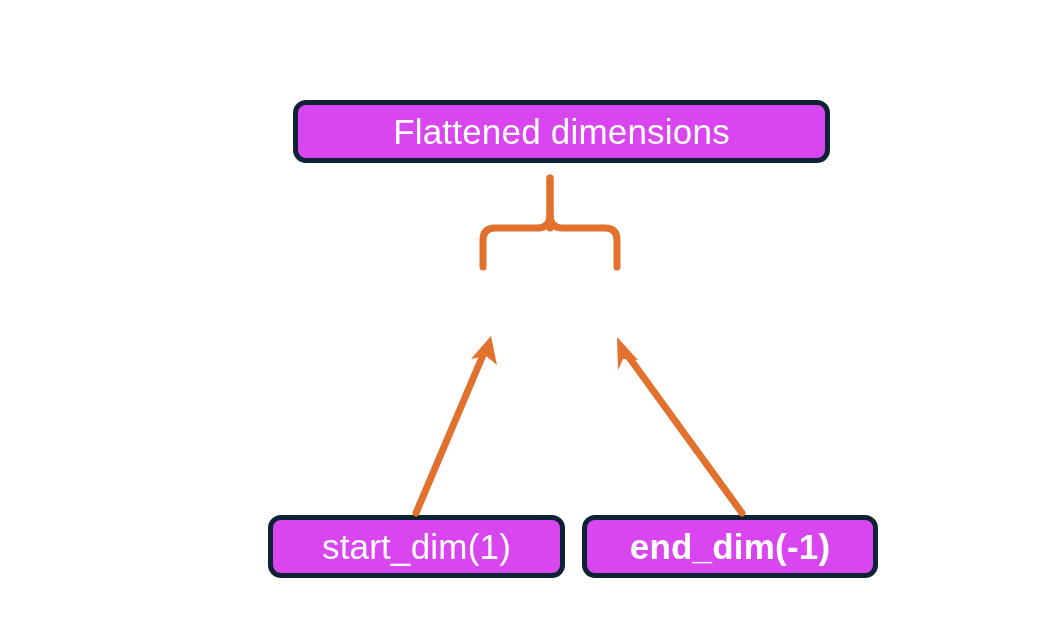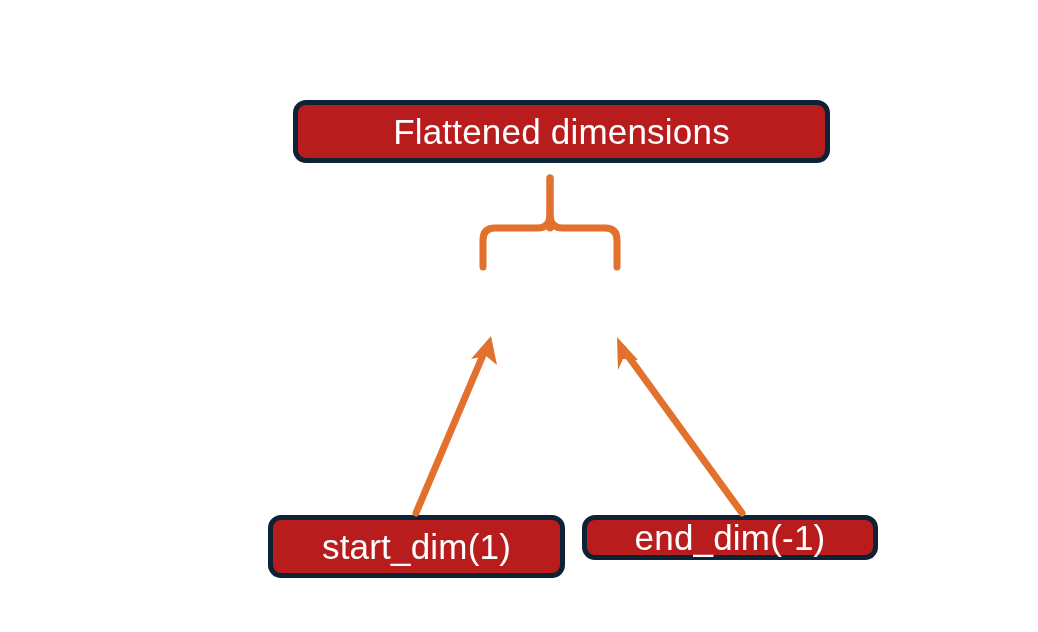--- a/index.html
+++ b/index.html
@@ -14,21 +14,21 @@
   #canvas {
     position: relative;
     width: 1038px;
     height: 632px;
     background: #ffffff;
     overflow: hidden;
   }
   .box {
     position: absolute;
     box-sizing: border-box;
-    background: #b91c1c;
+    background: #d946ef;
     border: 5px solid #0d2234;
     display: flex;
     align-items: center;
     justify-content: center;
     color: #ffffff;
     font-family: "Liberation Sans", sans-serif;
     font-weight: 400;
     letter-spacing: 0.2px;
     white-space: nowrap;
     z-index: 2;
@@ -54,23 +54,24 @@
     top: 515px;
     width: 297px;
     height: 63px;
     border-radius: 13px;
     font-size: 35px;
   }
   #box-end-dim {
     left: 582px;
     top: 515px;
     width: 296px;
-    height: 45px;
+    height: 63px;
     border-radius: 13px;
     font-size: 35px;
+    font-weight: bold;
   }
   #box-shape .shape-label {
     position: relative;
     top: 6px;
   }
   #overlay-connectors {
     position: absolute;
     left: 0;
     top: 0;
     width: 1038px;

